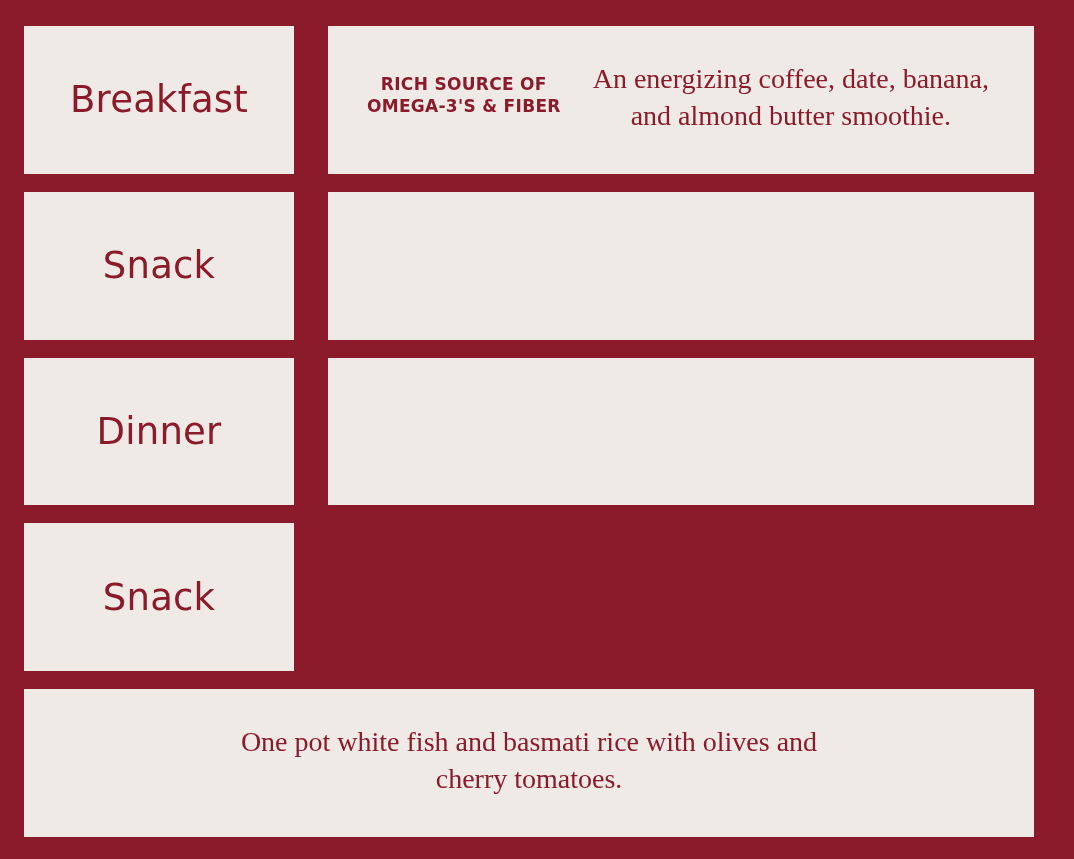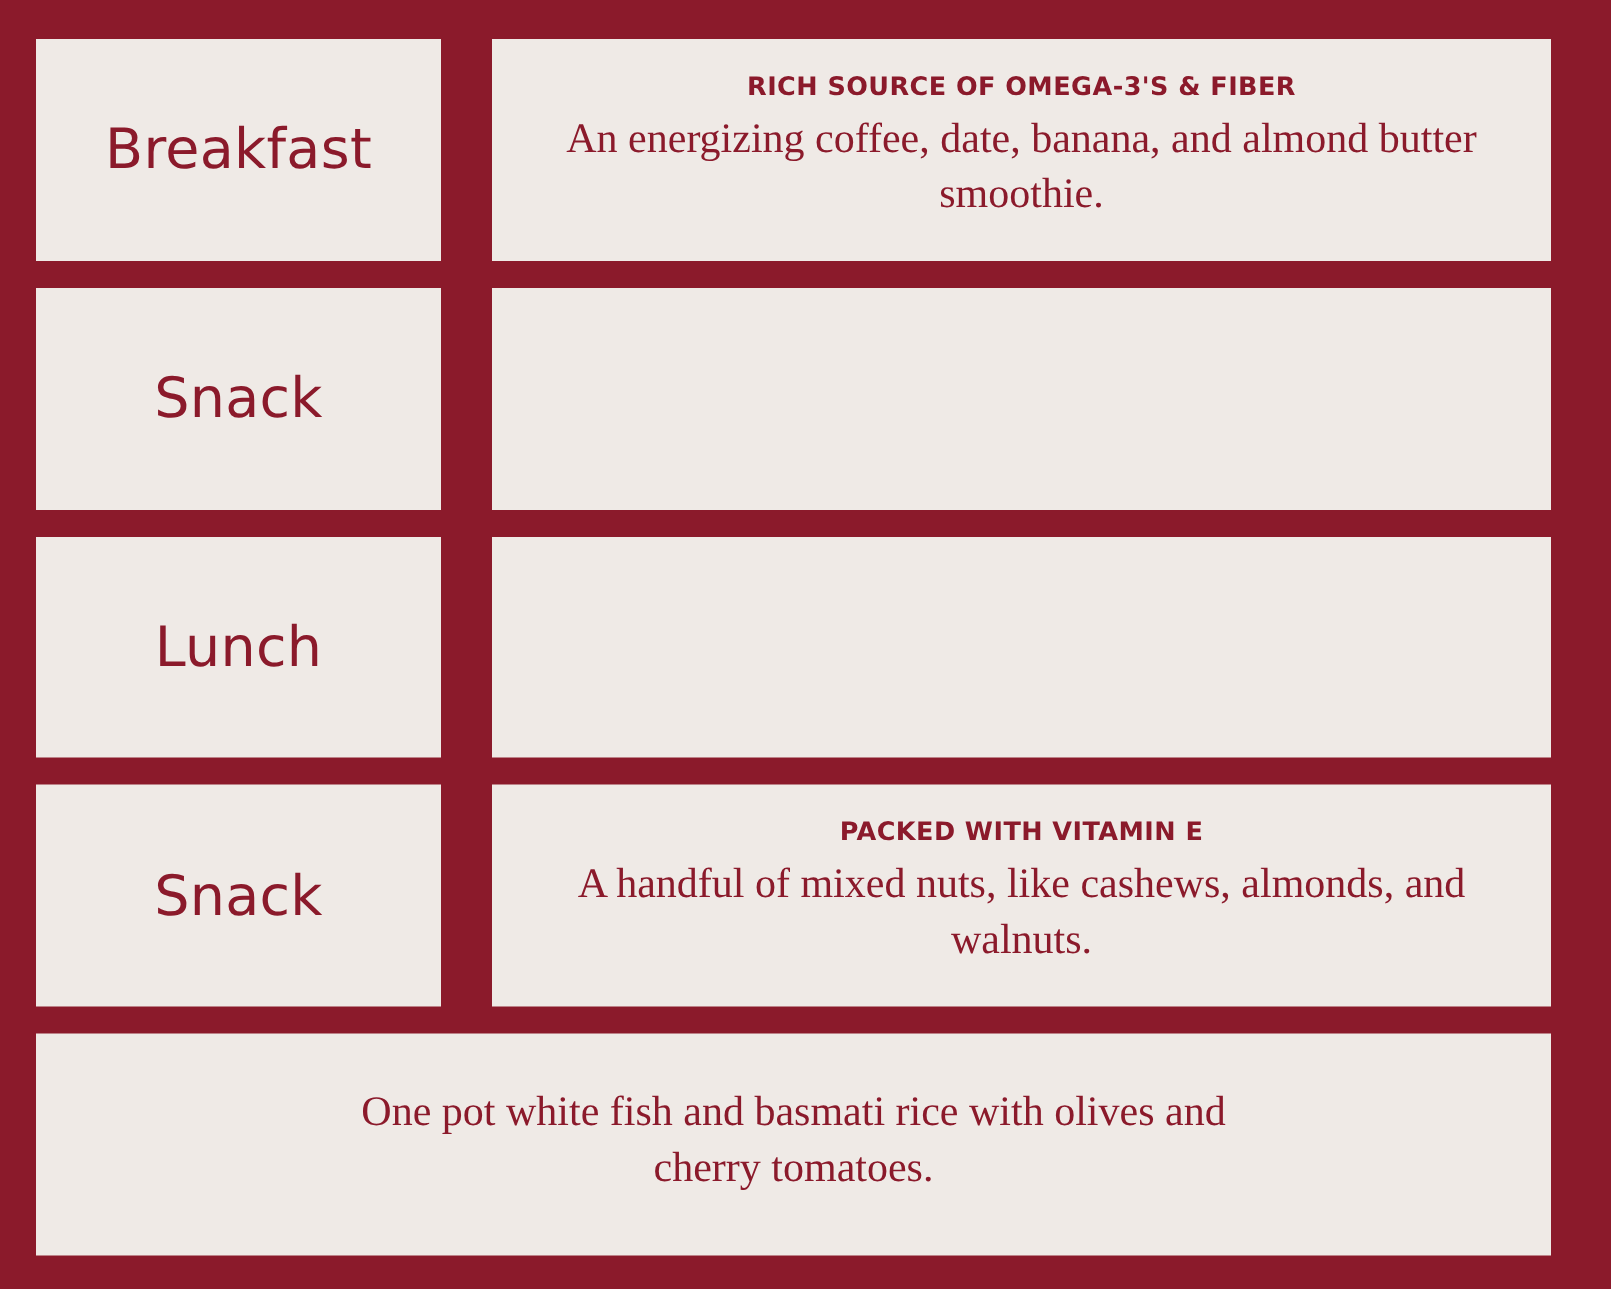--- a/index.html
+++ b/index.html
@@ -37,21 +37,21 @@
     color: #8B1A2B;
     font-family: "DejaVu Sans", sans-serif;
     font-size: 37px;
     font-weight: 400;
     letter-spacing: 0.2px;
   }
   .meal-detail {
     flex: 1 1 auto;
     background: #EFEAE6;
     display: flex;
-    flex-direction: column;
+    flex-direction: row;
     align-items: center;
     justify-content: center;
     padding: 8px 26px 12px;
     box-sizing: border-box;
     text-align: center;
   }
   .nutrient {
     color: #8B1A2B;
     font-family: "DejaVu Sans", sans-serif;
     font-size: 17px;
@@ -87,33 +87,29 @@
   <div class="meal-row">
     <div class="meal-label">
       <span>Snack</span>
     </div>
     <div class="meal-detail">
     </div>
   </div>
 
   <div class="meal-row">
     <div class="meal-label">
-      <span>Lunch</span>
+      <span>Dinner</span>
     </div>
     <div class="meal-detail">
     </div>
   </div>
 
   <div class="meal-row">
     <div class="meal-label">
       <span>Snack</span>
-    </div>
-    <div class="meal-detail">
-      <div class="nutrient">PACKED WITH VITAMIN E</div>
-      <div class="description">A handful of mixed nuts, like cashews, almonds, and walnuts.</div>
     </div>
   </div>
 
   <div class="meal-row">
     <div class="meal-detail">
       <div class="description">One pot white fish and basmati rice with olives and cherry tomatoes.</div>
     </div>
   </div>
 
 </div>

